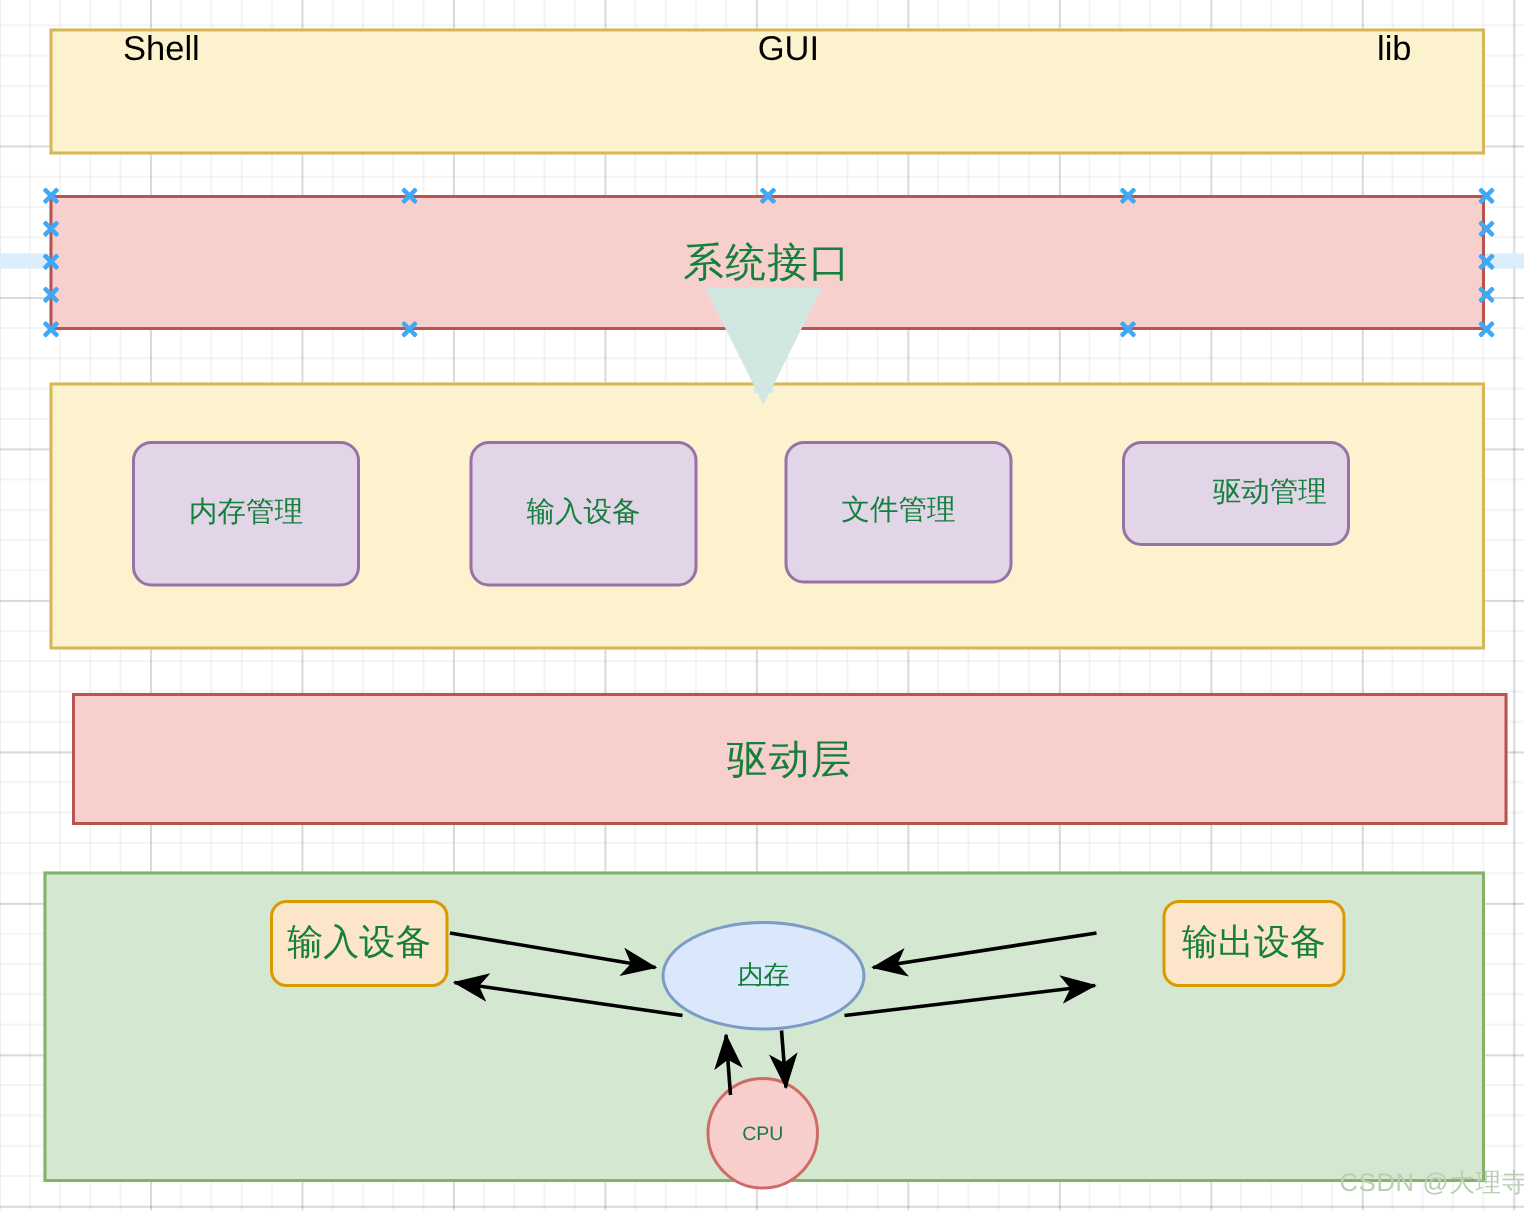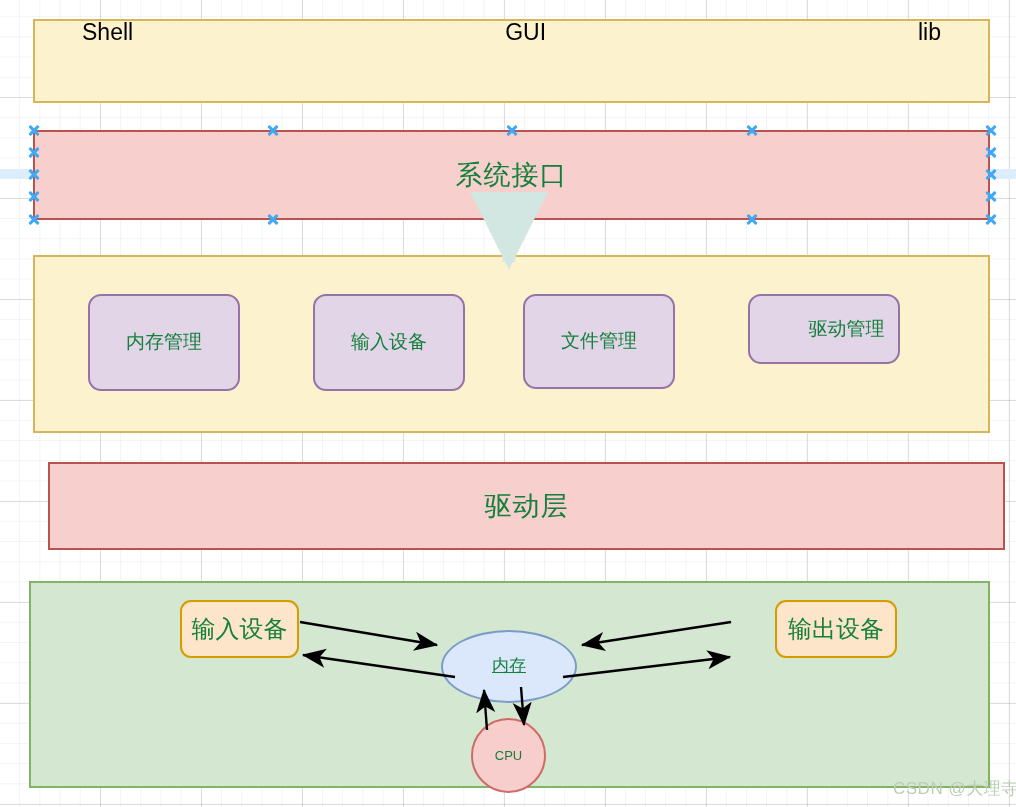--- a/index.html
+++ b/index.html
@@ -206,21 +206,21 @@
   <div class="shape band-pink band-title" style="left:48px; top:462px; width:957px; height:88px;">
     <span>驱动层</span>
   </div>
 
   <div class="shape band-green" style="left:29px; top:581px; width:961px; height:207px;"></div>
 
   <div class="shape device" style="left:180px; top:600px; width:119px; height:58px;">
     <span>输入设备</span>
   </div>
 
-  <div class="shape ellipse-mem" style="left:441px; top:630px; width:136px; height:73px;text-decoration:underline;">
+  <div class="shape ellipse-mem" style="left:441px; top:614px; width:136px; height:73px;text-decoration:underline;">
     <span>内存</span>
   </div>
 
   <div class="shape device" style="left:733px; top:600px; width:122px; height:58px;margin-left:42px;">
     <span>输出设备</span>
   </div>
 
   <div class="shape ellipse-cpu" style="left:471px; top:718px; width:75px; height:75px;">
     <span>CPU</span>
   </div>

